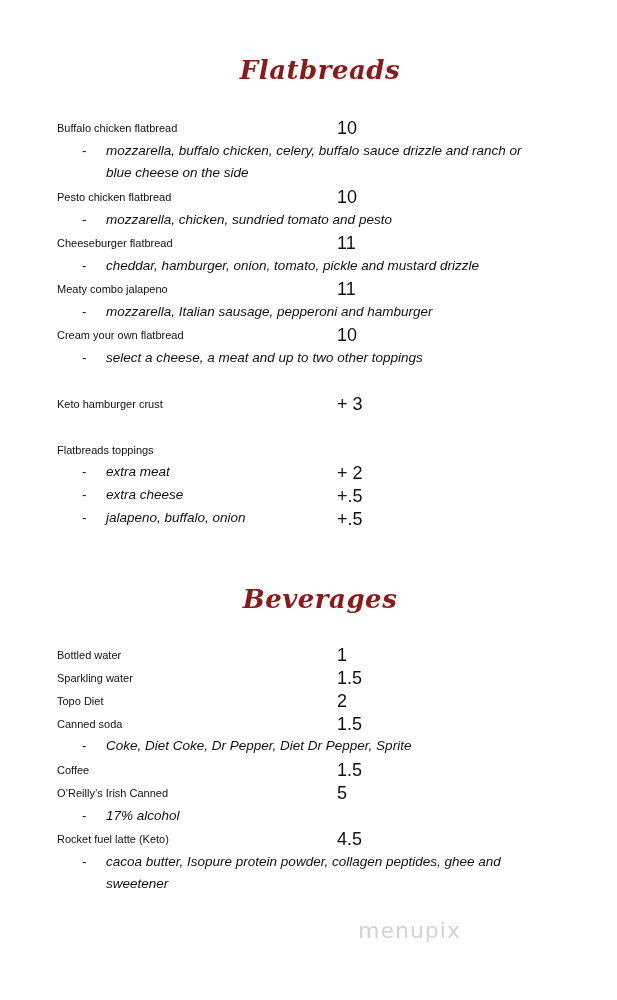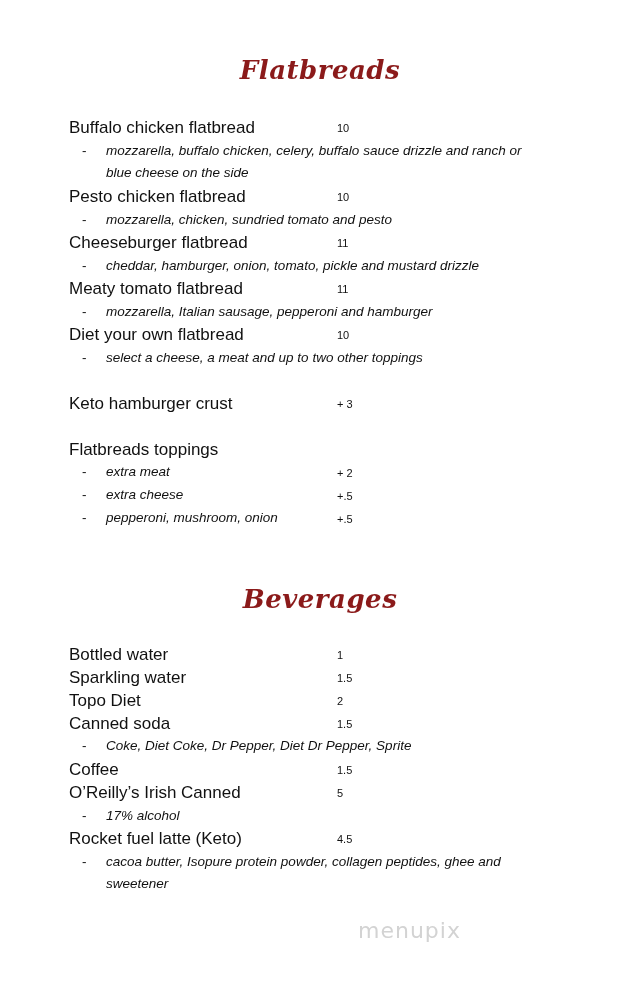--- a/index.html
+++ b/index.html
@@ -1,22 +1,22 @@
 <!DOCTYPE html>
 <html><head>
   <meta charset="utf-8">
   <style>
     html, body { margin: 0; padding: 0; background: #ffffff; }
     body { width: 617px; height: 1000px; position: relative; overflow: hidden;
            font-family: "Liberation Sans", sans-serif; color: #111; }
     .section-title { position: absolute; left: 0; width: 640px; text-align: center;
            font-family: "DejaVu Serif", serif; font-style: italic; font-weight: bold;
            color: #8b1a1a; font-size: 26px; letter-spacing: 0.5px; }
-    .row { position: absolute; left: 69px; font-size: 17px; line-height: 20px; }
-    .price { position: absolute; left: 337px; font-size: 11px; line-height: 20px; }
+    .row { position: absolute; left: 57px; font-size: 11px; line-height: 20px; }
+    .price { position: absolute; left: 337px; font-size: 18px; line-height: 20px; }
     .desc { position: absolute; left: 82px; font-size: 13.5px; font-style: italic; line-height: 22px; }
     .desc .dash { display: inline-block; width: 24px; font-style: normal; }
     .desc .text { display: inline-block; vertical-align: top; width: 420px; }
     .watermark { position: absolute; left: 358px; top: 918px; font-size: 22px;
            color: #d3d3d3; font-family: "DejaVu Sans", sans-serif; letter-spacing: 1px; }
   </style>
 </head>
 <body>
 
 <div class="section-title" style="top:55px">Flatbreads</div>
@@ -26,37 +26,37 @@
 <div class="desc" style="top:140px"><span class="dash">-</span><span class="text">mozzarella, buffalo chicken, celery, buffalo sauce drizzle and ranch or blue cheese on the side</span></div>
 
 <div class="row" style="top:187px">Pesto chicken flatbread</div>
 <div class="price" style="top:187px">10</div>
 <div class="desc" style="top:209px"><span class="dash">-</span><span class="text">mozzarella, chicken, sundried tomato and pesto</span></div>
 
 <div class="row" style="top:233px">Cheeseburger flatbread</div>
 <div class="price" style="top:233px">11</div>
 <div class="desc" style="top:255px"><span class="dash">-</span><span class="text" style="width:460px">cheddar, hamburger, onion, tomato, pickle and mustard drizzle</span></div>
 
-<div class="row" style="top:279px">Meaty tomato flatbread</div>
+<div class="row" style="top:279px">Meaty combo jalapeno</div>
 <div class="price" style="top:279px">11</div>
 <div class="desc" style="top:301px"><span class="dash">-</span><span class="text">mozzarella, Italian sausage, pepperoni and hamburger</span></div>
 
-<div class="row" style="top:325px">Diet your own flatbread</div>
+<div class="row" style="top:325px">Cream your own flatbread</div>
 <div class="price" style="top:325px">10</div>
 <div class="desc" style="top:347px"><span class="dash">-</span><span class="text">select a cheese, a meat and up to two other toppings</span></div>
 
 <div class="row" style="top:394px">Keto hamburger crust</div>
 <div class="price" style="top:394px">+ 3</div>
 
 <div class="row" style="top:440px">Flatbreads toppings</div>
 <div class="desc" style="top:461px"><span class="dash">-</span><span class="text" style="width:220px">extra meat</span></div>
 <div class="price" style="top:463px">+ 2</div>
 <div class="desc" style="top:484px"><span class="dash">-</span><span class="text" style="width:220px">extra cheese</span></div>
 <div class="price" style="top:486px">+.5</div>
-<div class="desc" style="top:507px"><span class="dash">-</span><span class="text" style="width:220px">pepperoni, mushroom, onion</span></div>
+<div class="desc" style="top:507px"><span class="dash">-</span><span class="text" style="width:220px">jalapeno, buffalo, onion</span></div>
 <div class="price" style="top:509px">+.5</div>
 
 <div class="section-title" style="top:584px">Beverages</div>
 
 <div class="row" style="top:645px">Bottled water</div>
 <div class="price" style="top:645px">1</div>
 <div class="row" style="top:668px">Sparkling water</div>
 <div class="price" style="top:668px">1.5</div>
 <div class="row" style="top:691px">Topo Diet</div>
 <div class="price" style="top:691px">2</div>

